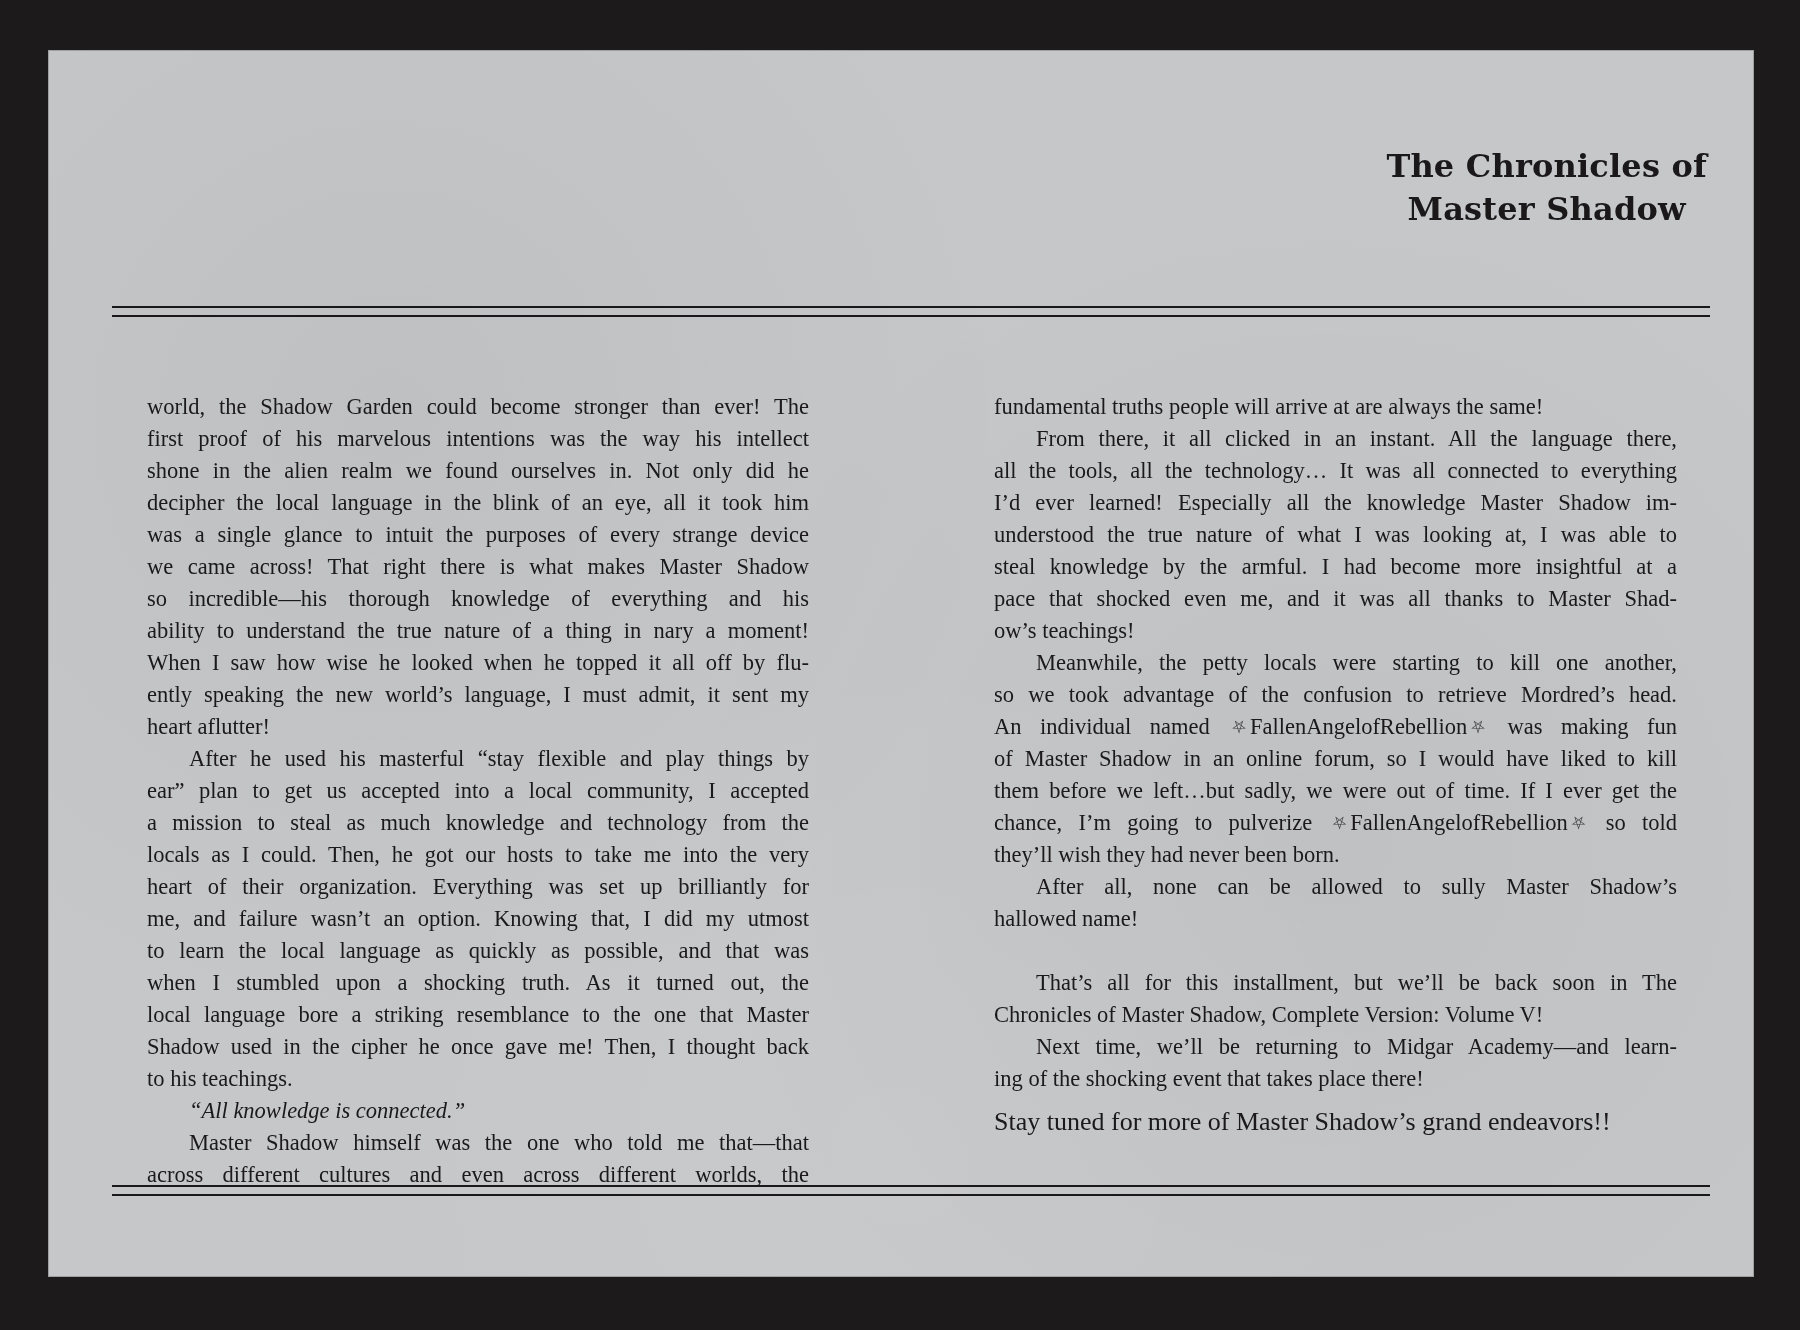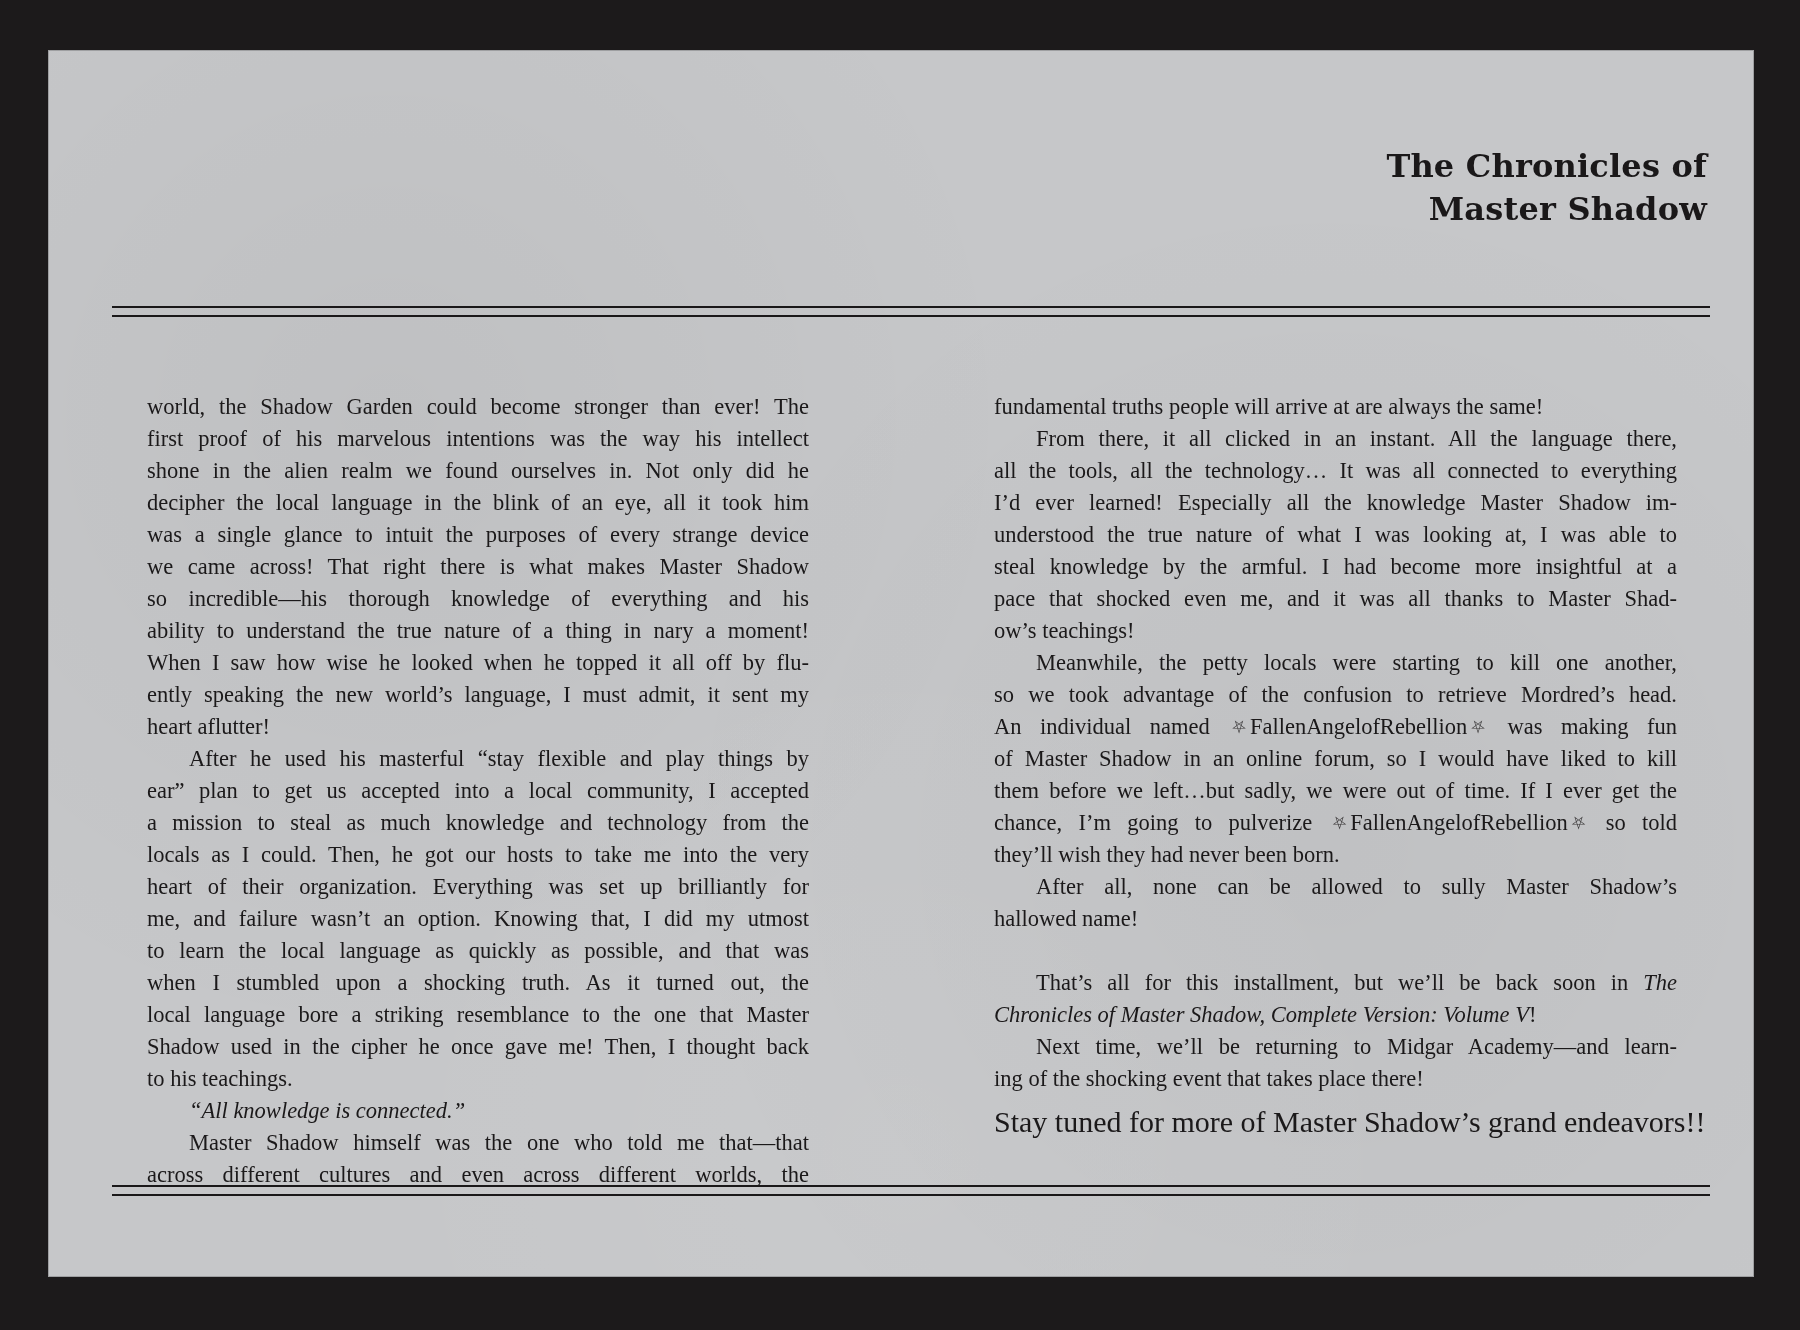--- a/index.html
+++ b/index.html
@@ -17,21 +17,21 @@
     background: #c6c7c9;
     background-image:
       radial-gradient(circle at 20% 30%, rgba(0,0,0,0.035) 0, transparent 40%),
       radial-gradient(circle at 75% 65%, rgba(0,0,0,0.03) 0, transparent 45%),
       radial-gradient(circle at 50% 90%, rgba(255,255,255,0.05) 0, transparent 40%);
     box-shadow: inset 0 0 0 1px #9e9fa1;
   }
   .title {
     position: absolute;
     right: 47px; top: 95px;
-    text-align: right;
+    text-align: center;
     font-family: "DejaVu Serif", "Liberation Serif", serif;
     font-weight: bold;
     font-size: 32px;
     line-height: 43px;
     color: #1a1819;
     letter-spacing: 0.2px;
   }
   .rule {
     position: absolute;
     left: 64px; width: 1598px;
@@ -52,23 +52,23 @@
     line-height: 32px;
     white-space: nowrap;
     text-align: justify;
     text-align-last: justify;
     overflow: visible;
   }
   .line.last { text-align-last: left; }
   .line.indent { padding-left: 42px; }
   .line.italic { font-style: italic; }
   .line.blank { }
-  .it { font-style: italic; }
+  .it { }
   .closing {
-    font-size: 30px;
+    font-size: 26px;
     height: 50px;
     line-height: 54px;
     text-align-last: left;
   }
   .pent {
     font-size: 17px;
     color: #3a3839;
     vertical-align: 1px;
     margin: 0 4px;
   }

